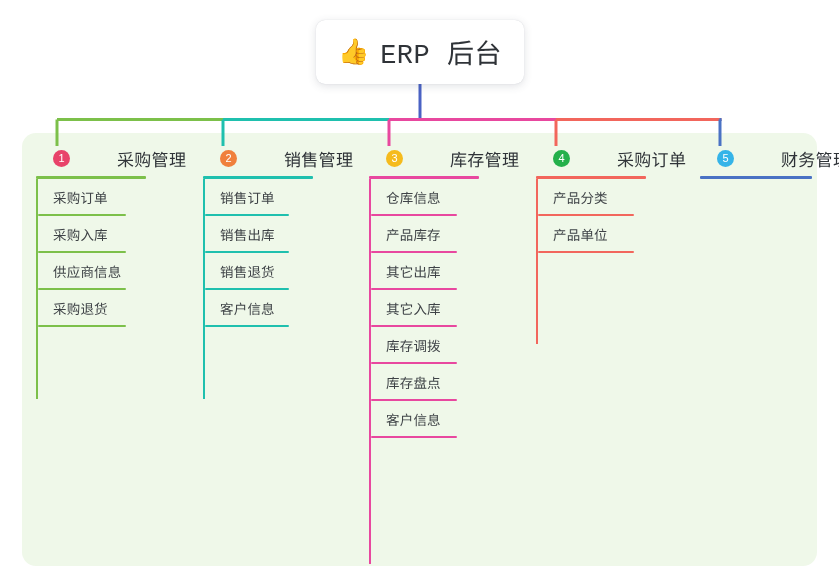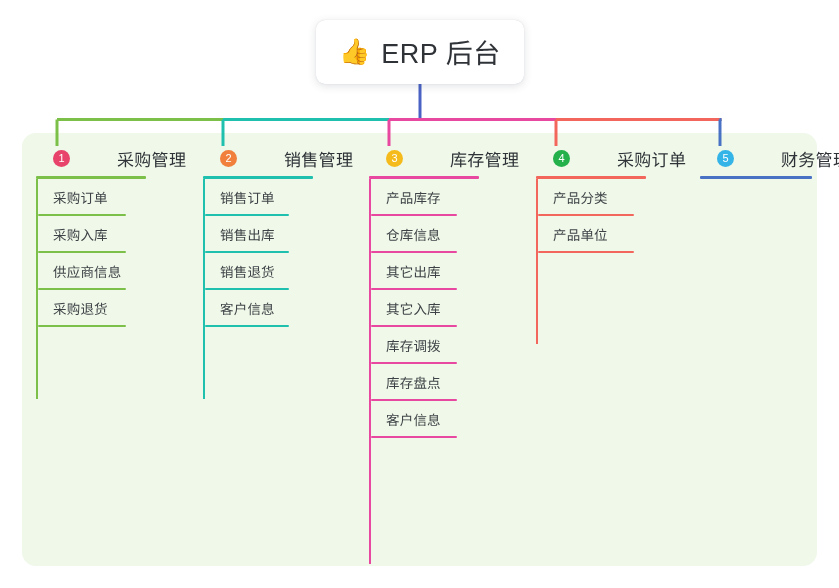--- a/index.html
+++ b/index.html
@@ -47,20 +47,21 @@
   .root-emoji {
     font-size: 25px;
     line-height: 1;
     font-family: "DejaVu Sans", sans-serif;
   }
   .root-title {
     font-size: 27px;
     letter-spacing: 0.5px;
     color: #2f3338;
     white-space: nowrap;
+    font-family: Liberation Mono, monospace;
   }
 
   
   .panel {
     position: absolute;
     left: 22px;
     top: 133px;
     width: 795px;
     height: 433px;
     background: #eff8e9;
@@ -228,25 +229,25 @@
       </div>
       <div class="column" style="left: 369px;">
         <div class="col-head">
           <span class="badge" style="background: rgb(245, 187, 29);">3</span>
           <span class="col-title">库存管理</span>
         </div>
         <div class="col-rule" style="background: rgb(232, 72, 159); width: 110px;"></div>
         <div class="leaves">
           <div class="spine" style="background: rgb(232, 72, 159); height: 385px;"></div>
           <div class="leaf">
+            <span class="leaf-label">仓库信息</span>
+            <div class="leaf-rule" style="background: rgb(232, 72, 159); width: 86px;"></div>
+          </div>
+          <div class="leaf">
             <span class="leaf-label">产品库存</span>
-            <div class="leaf-rule" style="background: rgb(232, 72, 159); width: 86px;"></div>
-          </div>
-          <div class="leaf">
-            <span class="leaf-label">仓库信息</span>
             <div class="leaf-rule" style="background: rgb(232, 72, 159); width: 86px;"></div>
           </div>
           <div class="leaf">
             <span class="leaf-label">其它出库</span>
             <div class="leaf-rule" style="background: rgb(232, 72, 159); width: 86px;"></div>
           </div>
           <div class="leaf">
             <span class="leaf-label">其它入库</span>
             <div class="leaf-rule" style="background: rgb(232, 72, 159); width: 86px;"></div>
           </div>

